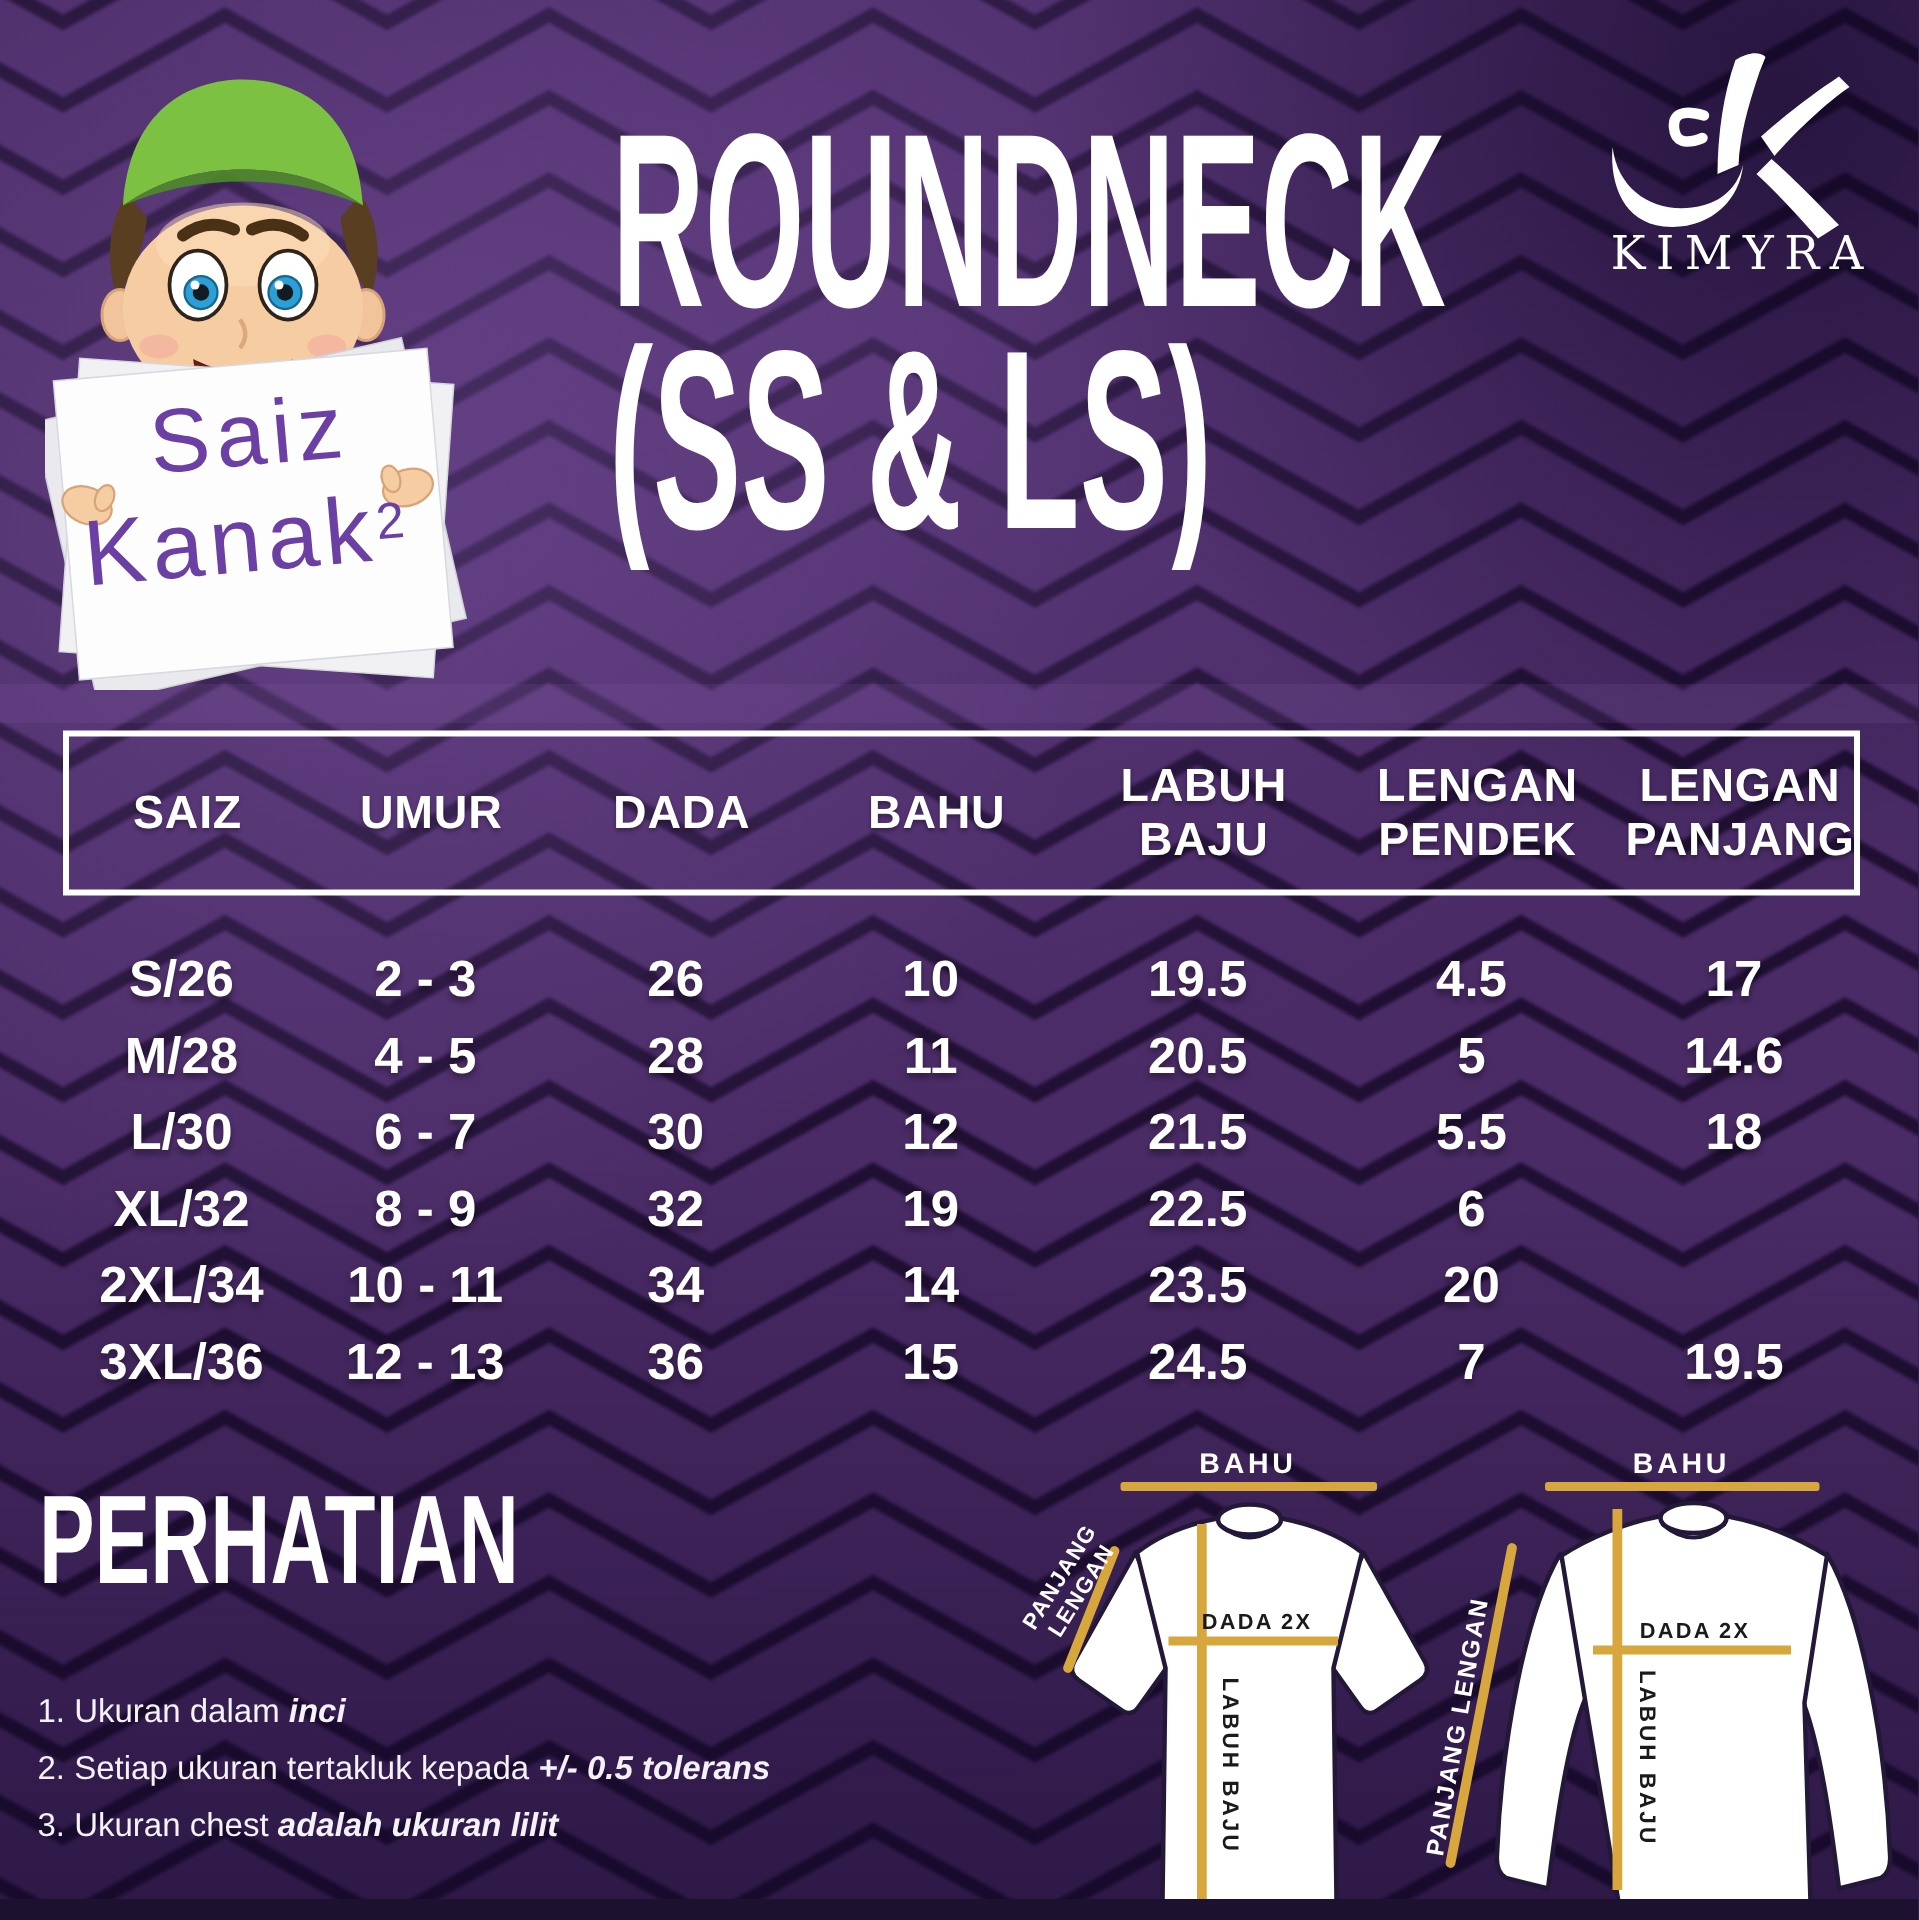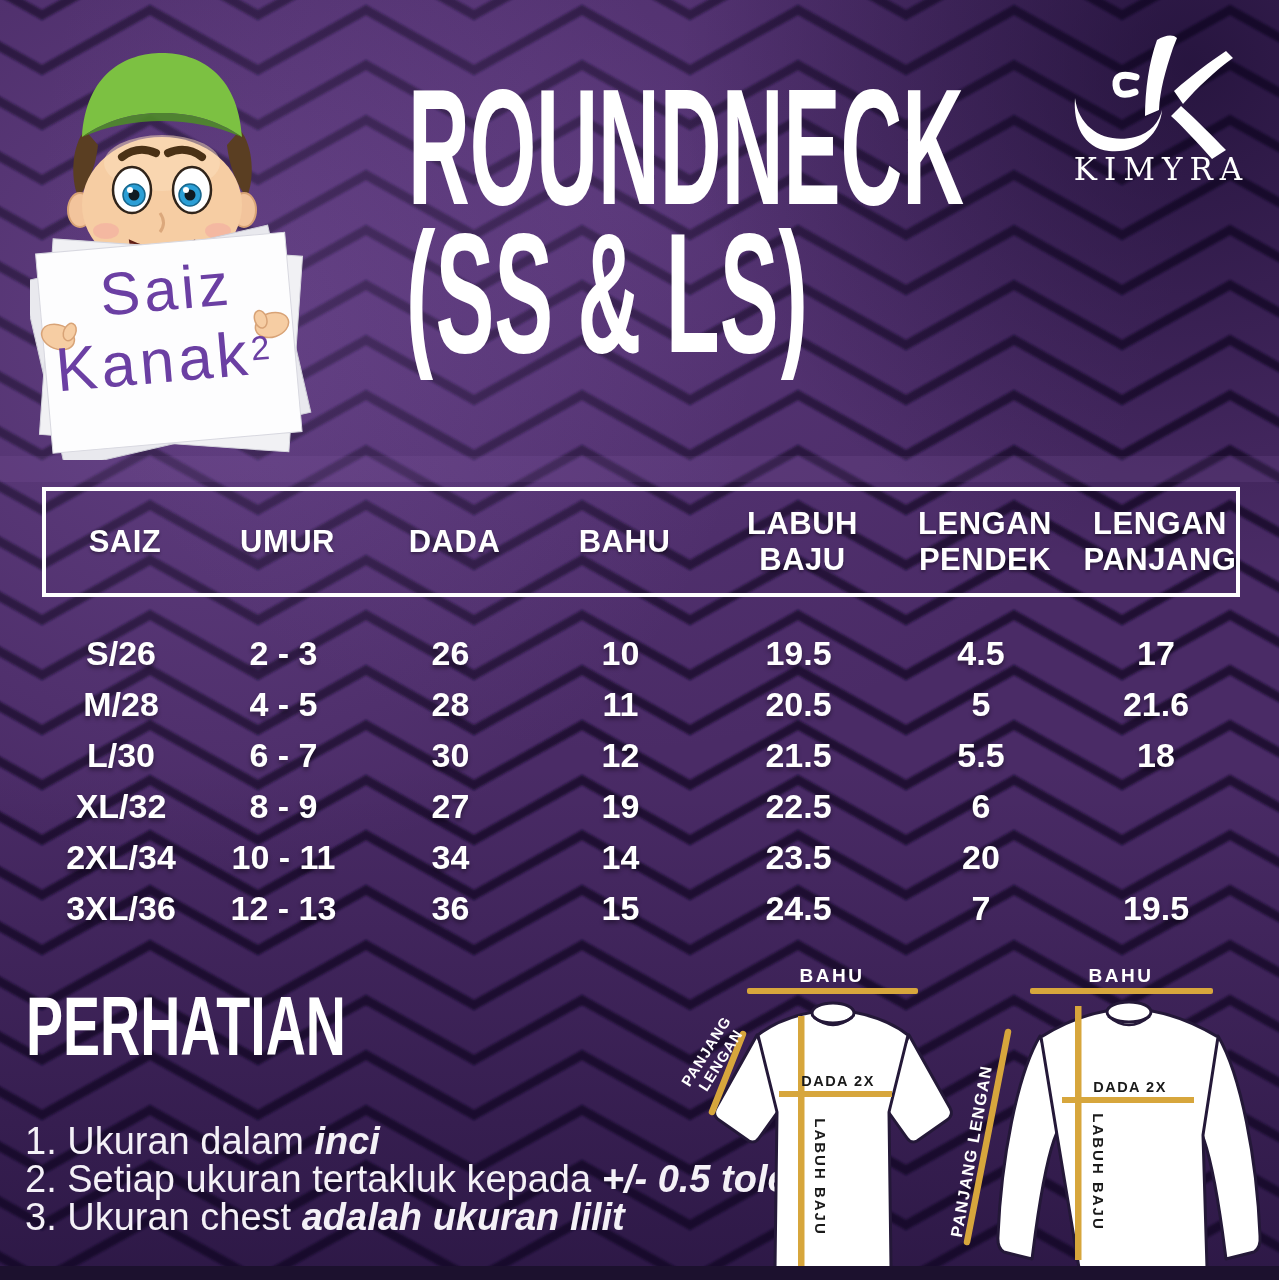--- a/index.html
+++ b/index.html
@@ -22,21 +22,21 @@
   .thead{display:grid;grid-template-columns:var(--cols);height:110px;
          border:4px solid #ffffff;box-sizing:border-box;align-items:center;}
   .th{text-align:center;color:#fff;font-weight:700;font-size:31px;line-height:1.15;
       white-space:pre-line;letter-spacing:.5px;text-shadow:0 2px 3px rgba(0,0,0,.35);}
   .tbody{margin-top:5px;}
   .tr{display:grid;grid-template-columns:var(--cols);height:51px;align-items:center;}
   .td{text-align:center;color:#fff;font-weight:700;font-size:34px;
       text-shadow:0 3px 4px rgba(0,0,0,.4);margin-top:32px;}
   
   .notes-list{position:absolute;left:25px;top:1122px;margin:0;padding:0;list-style:none;
-              color:#f4f1f7;font-size:38px;line-height:38px;}
+              color:#f4f1f7;font-size:22px;line-height:38px;}
   .notes-list li{white-space:nowrap;}
   .em{font-weight:700;font-style:italic;}
   
   .bottom-band{position:absolute;left:0;top:1266px;width:1279px;height:14px;
                background:#1c112e;z-index:6;}
   svg text{font-family:"Liberation Sans",sans-serif;}
 </style>
 </head>
 <body>
 
@@ -190,35 +190,35 @@
           <div class="td">4.5</div>
           <div class="td">17</div>
         </div>
         <div class="tr">
           <div class="td">M/28</div>
           <div class="td">4 - 5</div>
           <div class="td">28</div>
           <div class="td">11</div>
           <div class="td">20.5</div>
           <div class="td">5</div>
-          <div class="td">21.6</div>
+          <div class="td">14.6</div>
         </div>
         <div class="tr">
           <div class="td">L/30</div>
           <div class="td">6 - 7</div>
           <div class="td">30</div>
           <div class="td">12</div>
           <div class="td">21.5</div>
           <div class="td">5.5</div>
           <div class="td">18</div>
         </div>
         <div class="tr">
           <div class="td">XL/32</div>
           <div class="td">8 - 9</div>
-          <div class="td">27</div>
+          <div class="td">32</div>
           <div class="td">19</div>
           <div class="td">22.5</div>
           <div class="td">6</div>
         </div>
         <div class="tr">
           <div class="td">2XL/34</div>
           <div class="td">10 - 11</div>
           <div class="td">34</div>
           <div class="td">14</div>
           <div class="td">23.5</div>

